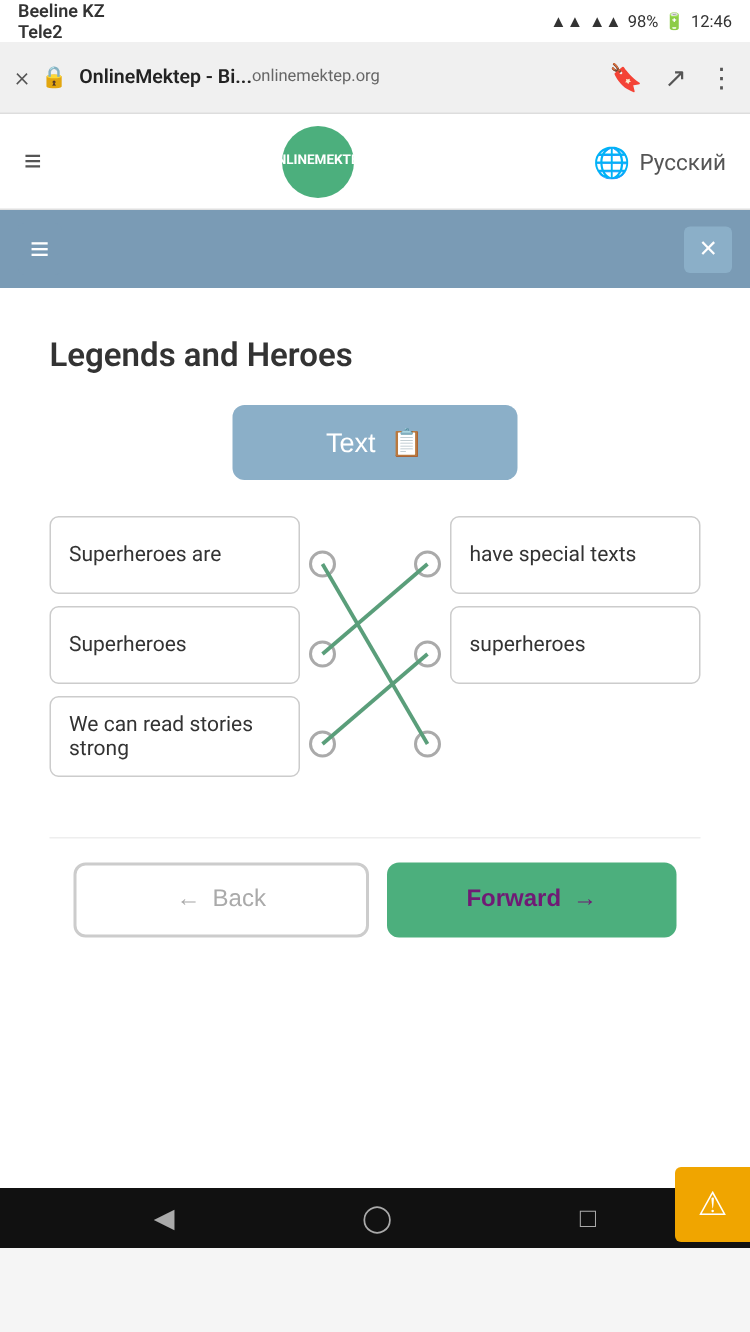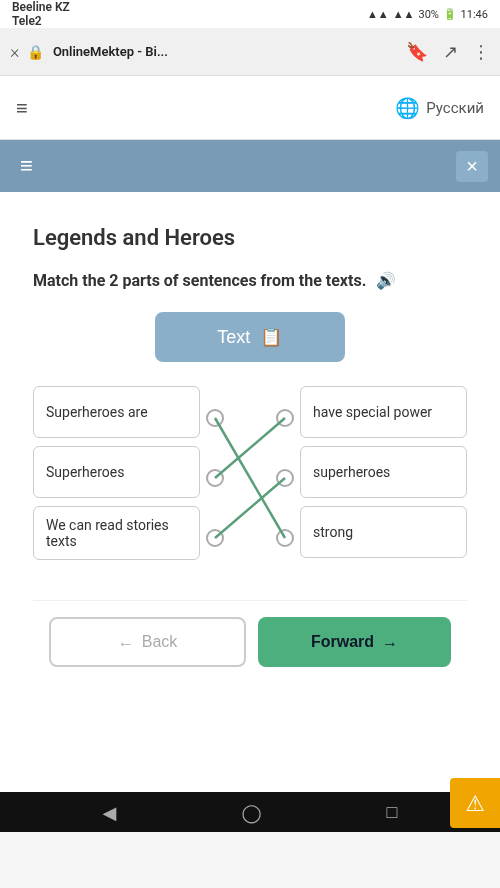--- a/index.html
+++ b/index.html
@@ -269,21 +269,21 @@
       justify-content: center;
       gap: 8px;
     }
     .forward-btn {
       flex: 1;
       background: #4caf7d;
       border: none;
       border-radius: 8px;
       padding: 14px;
       font-size: 16px;
-      color: #0f172a;
+      color: #701a75;
       font-weight: 600;
       cursor: pointer;
       display: flex;
       align-items: center;
       justify-content: center;
       gap: 8px;
     }
 
     
     .warning-badge {
@@ -320,83 +320,85 @@
 <body>
 
 <div class="status-bar">
   <div class="status-left">
     <span>Beeline KZ</span><br>
     <span>Tele2</span>
   </div>
   <div class="status-right">
     <span>▲▲</span>
     <span>▲▲</span>
-    <span>30%</span>
+    <span>98%</span>
     <span>🔋</span>
-    <span>11:46</span>
+    <span>12:46</span>
   </div>
 </div>
 
 <div class="browser-bar">
   <span class="close-x">×</span>
   <span class="lock-icon">🔒</span>
   <div class="browser-url-box">
     <span class="url-title">OnlineMektep - Bi...</span>
+    <span class="url-sub">onlinemektep.org</span>
   </div>
   <div class="browser-icons">
     <span>🔖</span>
     <span>↗</span>
     <span>⋮</span>
   </div>
 </div>
 
 <div class="app-header">
   <span class="menu-icon">≡</span>
+  <div class="logo-circle">
+    <span>ONLINE</span>
+      <br>
+    <span>MEKTEP</span>
+  </div>
   <div class="lang-selector">
     <span class="globe-icon">🌐</span>
     <span>Русский</span>
   </div>
 </div>
 
 <div class="toolbar-row">
   <button class="hamburger-btn">
     <span>≡</span>
   </button>
   <button class="close-btn">
     <span>×</span>
   </button>
 </div>
 
 <div class="main-content">
 
   <h1 class="page-title">Legends and Heroes</h1>
 
-  <p class="instruction">
-    <strong>Match the <span>2</span> parts of sentences from the texts.</strong>
-    <span style="margin-left:6px; font-size:16px;">🔊</span>
-  </p>
 
   <div class="text-btn-container">
     <button class="text-btn">
       <span>Text</span>
       <span class="book-icon">📋</span>
     </button>
   </div>
 
   <div class="matching-area">
 
     <div class="left-column">
       <div class="left-item">
         <span>Superheroes are</span>
       </div>
       <div class="left-item">
         <span>Superheroes</span>
       </div>
       <div class="left-item">
-        <span>We can read stories texts</span>
+        <span>We can read stories strong</span>
       </div>
     </div>
 
     <div class="middle-column">
       <svg class="connectors-svg" viewBox="0 0 100 190">
 
         <circle cx="15" cy="32" r="8" fill="white" stroke="#aaa" stroke-width="2"></circle>
         <circle cx="15" cy="92" r="8" fill="white" stroke="#aaa" stroke-width="2"></circle>
         <circle cx="15" cy="152" r="8" fill="white" stroke="#aaa" stroke-width="2"></circle>
 
@@ -407,27 +409,24 @@
         <line x1="15" y1="32" x2="85" y2="152" stroke="#5a9e7a" stroke-width="2.5"></line>
 
         <line x1="15" y1="92" x2="85" y2="32" stroke="#5a9e7a" stroke-width="2.5"></line>
 
         <line x1="15" y1="152" x2="85" y2="92" stroke="#5a9e7a" stroke-width="2.5"></line>
       </svg>
     </div>
 
     <div class="right-column">
       <div class="right-item">
-        <span>have special power</span>
+        <span>have special texts</span>
       </div>
       <div class="right-item">
         <span>superheroes</span>
-      </div>
-      <div class="right-item">
-        <span>strong</span>
       </div>
     </div>
 
   </div>
 
   <div class="bottom-nav">
     <button class="back-btn">
       <span>←</span>
       <span>Back</span>
     </button>

